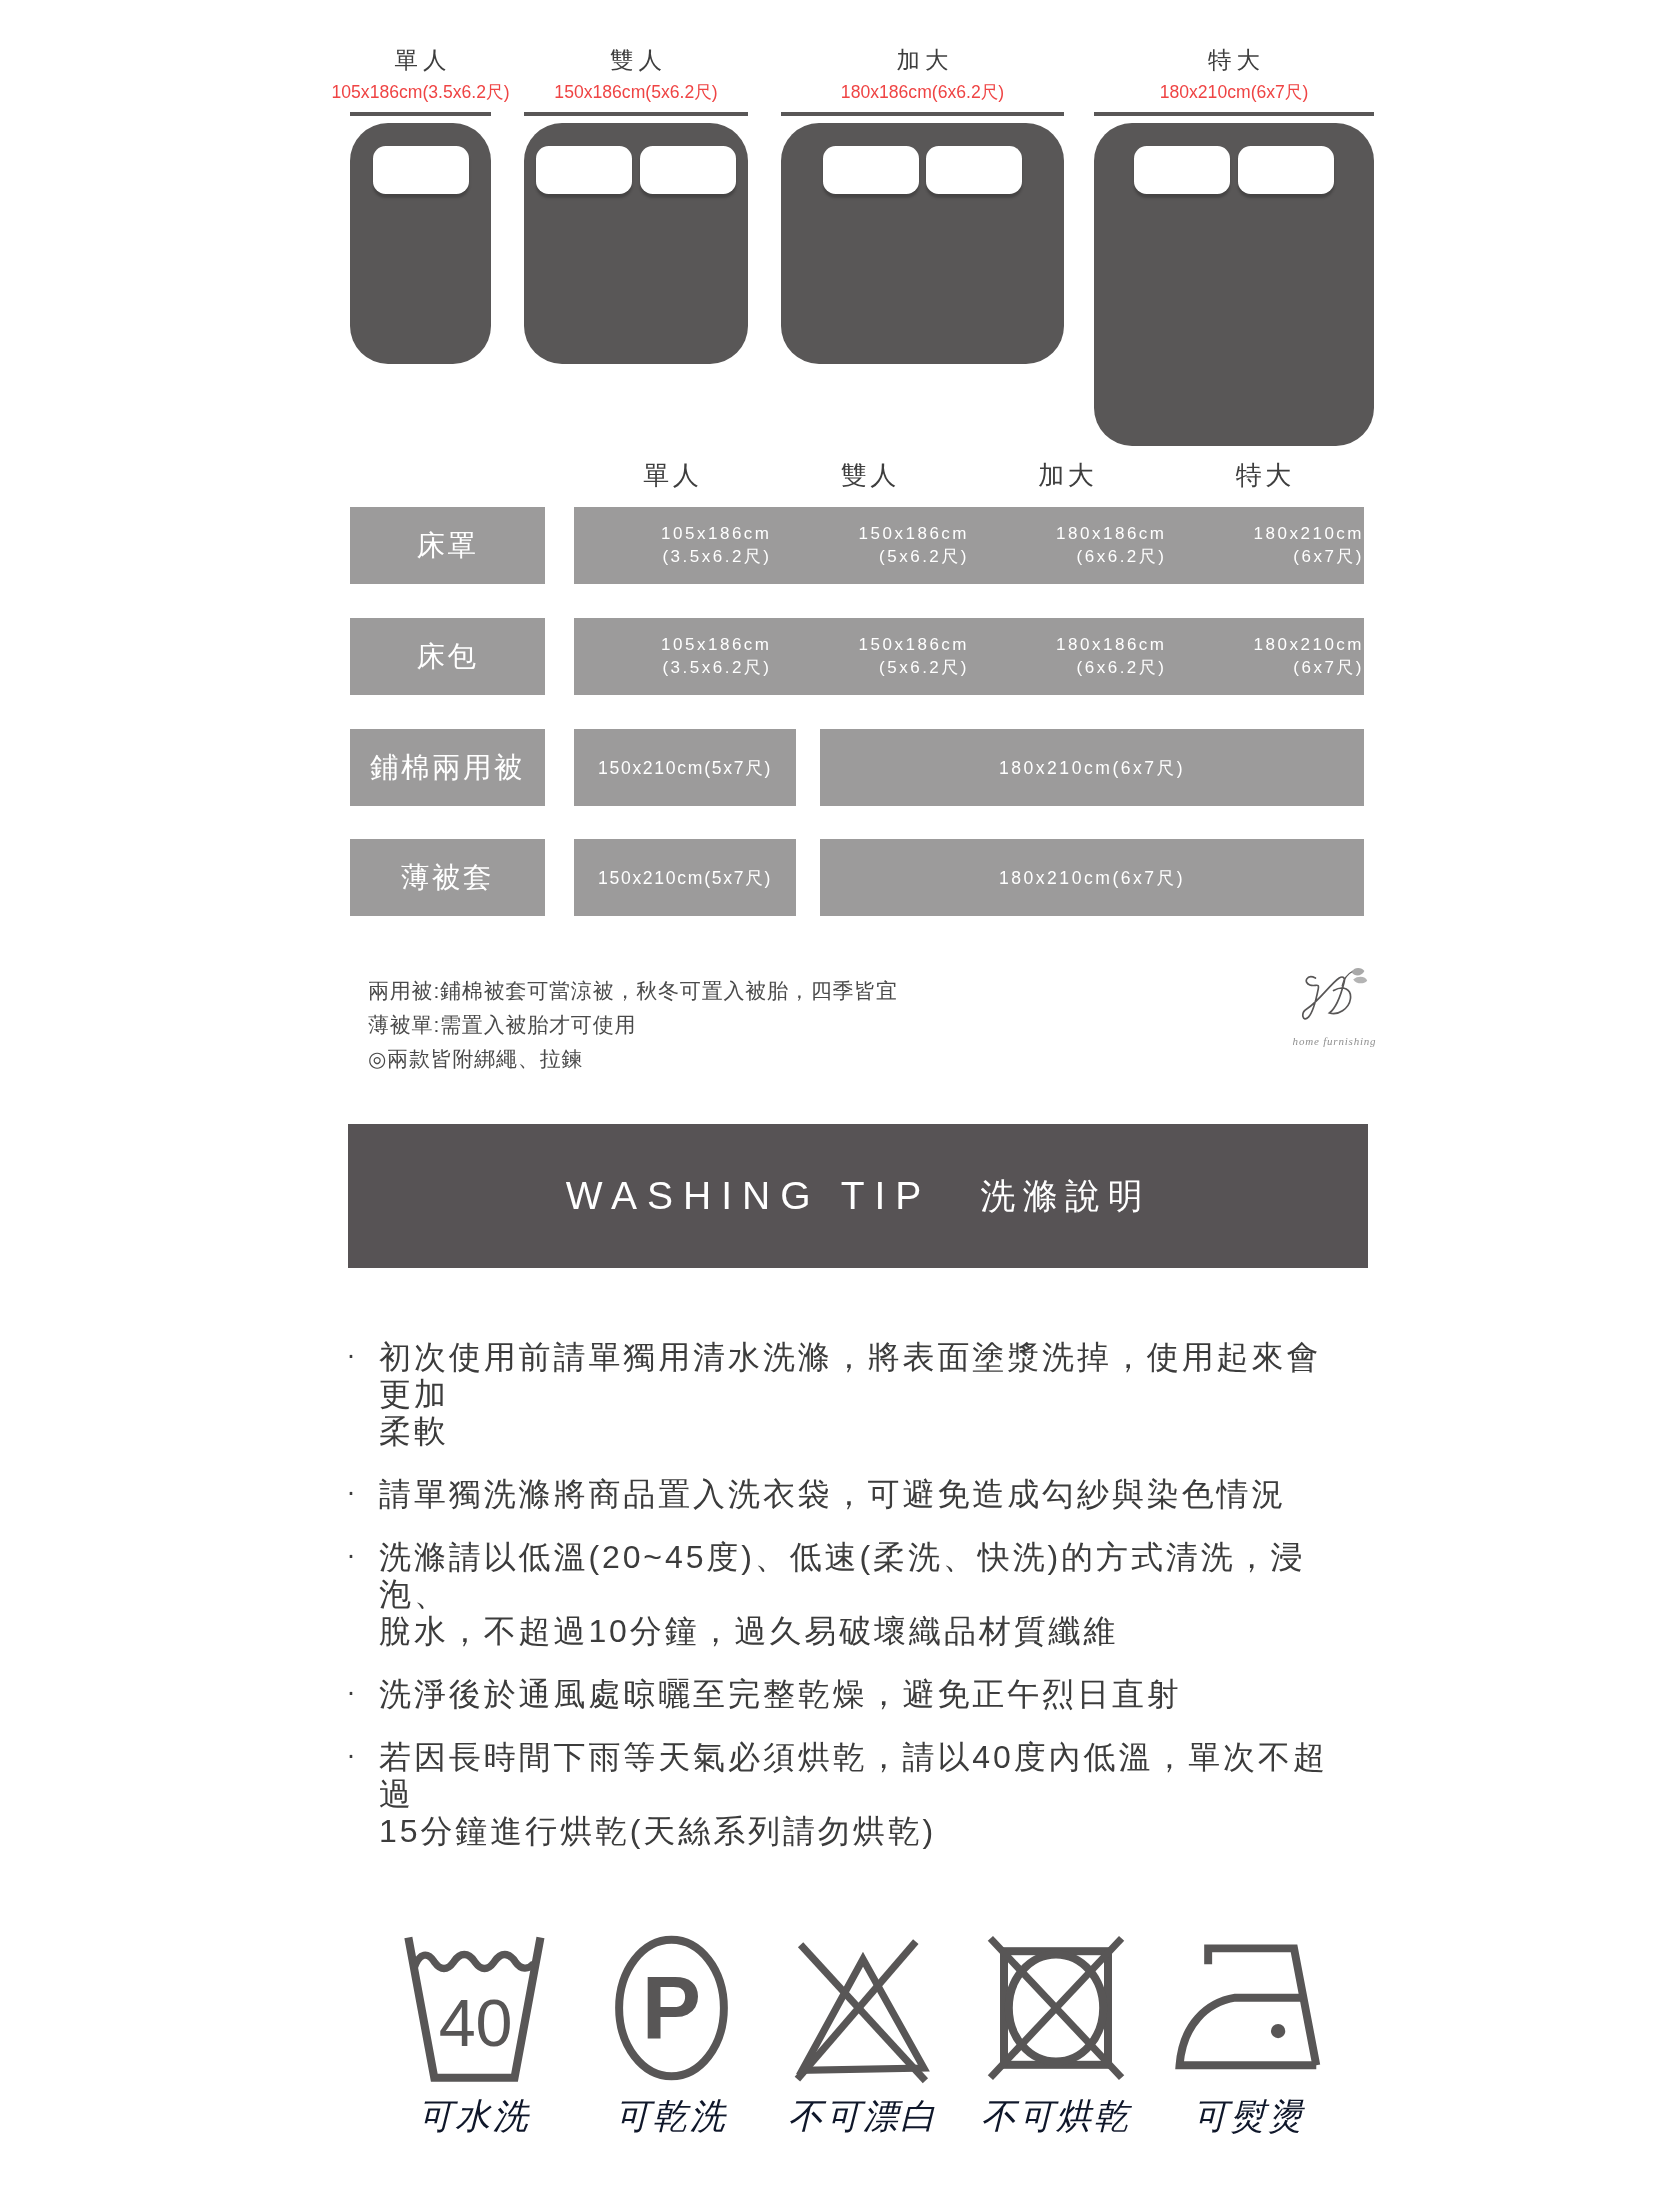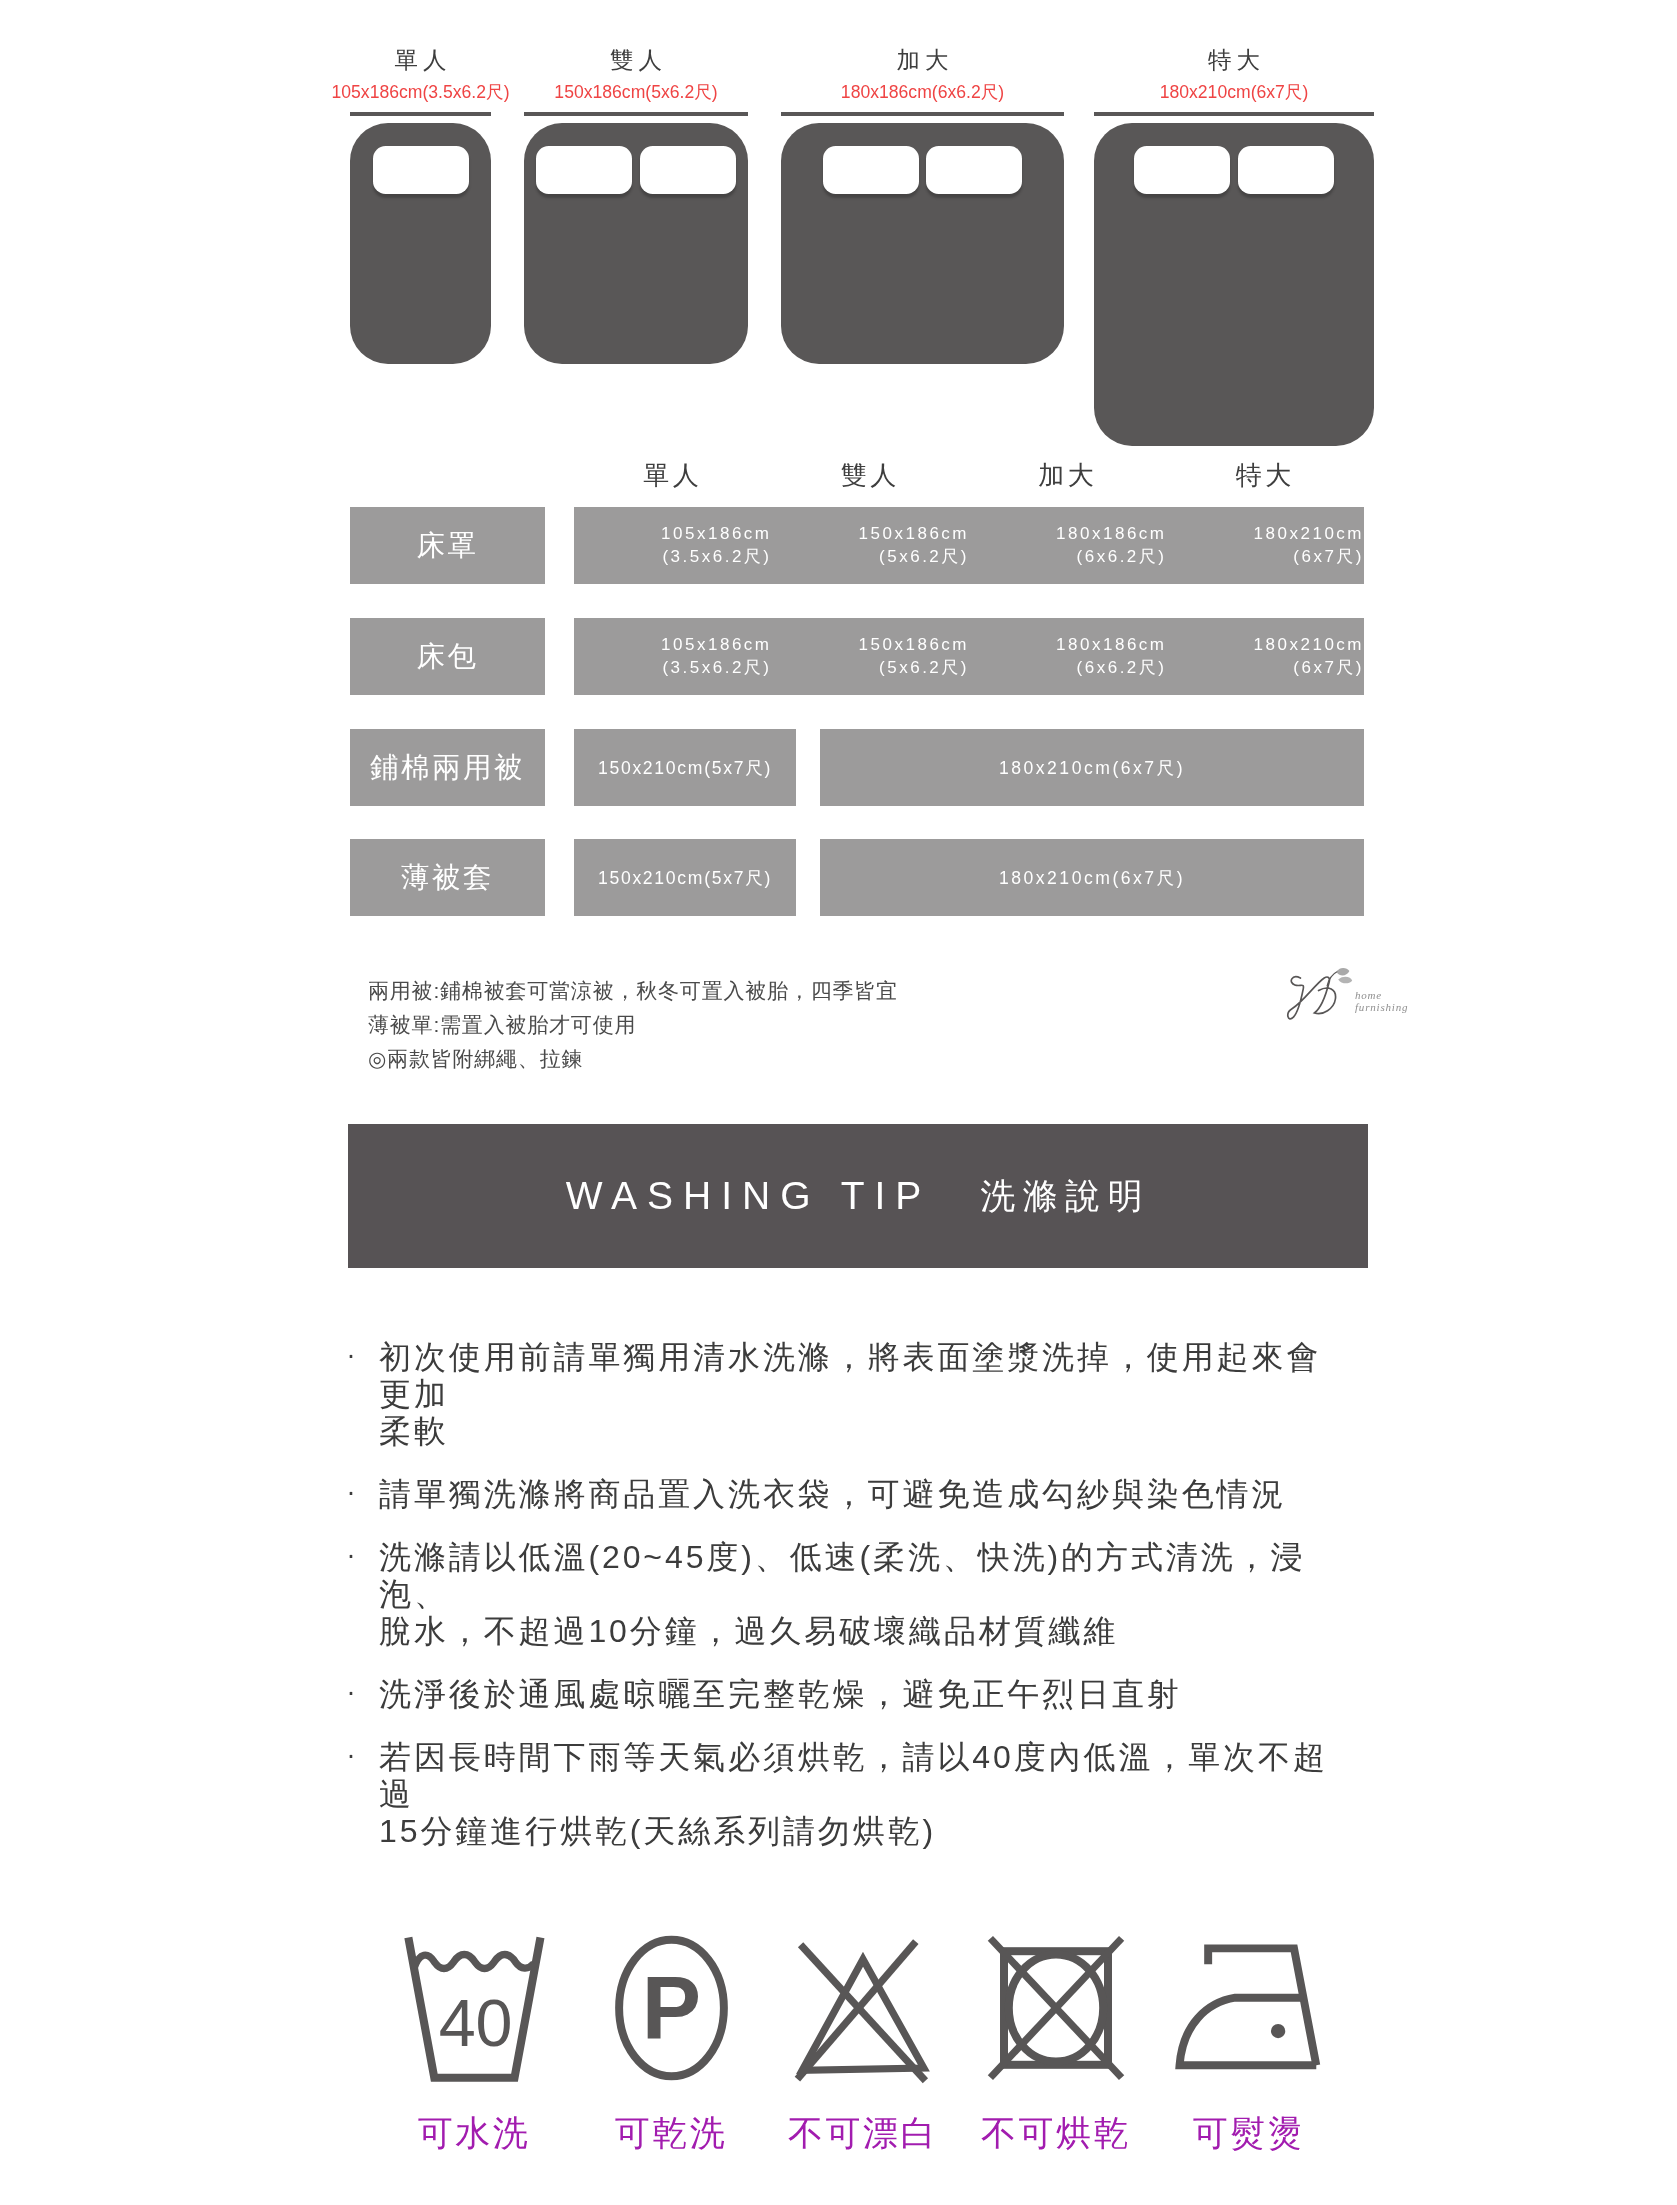--- a/index.html
+++ b/index.html
@@ -31,42 +31,42 @@
              color:#fff;font-size:17px;letter-spacing:2.5px;line-height:22.6px;}
   .cell-small{position:absolute;left:574px;width:222px;height:77px;background:#9c9b9b;color:#fff;
               display:flex;align-items:center;justify-content:center;font-size:17.6px;letter-spacing:1.7px;}
   .cell-wide{position:absolute;left:820px;width:544px;height:77px;background:#9c9b9b;color:#fff;
              display:flex;align-items:center;justify-content:center;font-size:17.6px;letter-spacing:2.5px;}
   .y1{top:507px}.y2{top:618px}.y3{top:729px}.y4{top:839px}
 
   
   .notes{position:absolute;left:350px;top:974px;font-size:21px;line-height:34px;
          color:#4a4a4a;letter-spacing:0.8px;margin-left:18px;}
-  .logo{position:absolute;left:1285px;top:968px;width:99px;display:flex;flex-direction:row;
+  .logo{position:absolute;left:1285px;top:968px;width:99px;display:flex;flex-direction:column;
         align-items:center;color:#9a9a9a;}
   .logo-text{font-family:"Liberation Serif","DejaVu Serif",serif;font-style:italic;
              font-size:11px;letter-spacing:0.8px;margin-top:1.7px;color:#8f8f8f;}
 
   
   .banner{position:absolute;left:348px;top:1124px;width:1020px;height:144px;background:#575355;
           display:flex;align-items:center;justify-content:center;gap:49px;color:#ffffff;}
   .banner-en{font-size:39px;letter-spacing:10px;}
   .banner-zh{font-size:35px;letter-spacing:7.5px;}
 
   
   .tips{position:absolute;left:347px;top:1339px;width:998px;}
   .tip{display:flex;margin-bottom:26px;}
   .tip-bullet{width:32px;flex:none;font-size:25px;color:#3c3c3c;line-height:37px;}
   .tip-text{font-size:32px;line-height:37px;color:#3c3c3c;letter-spacing:2.9px;white-space:pre-line;}
 
   
   .sym{position:absolute;top:1929px;width:184px;display:flex;flex-direction:column;align-items:center;}
   .s1{left:382px}.s2{left:579px}.s3{left:771px}.s4{left:964px}.s5{left:1157px}
   .sym .icon-box{height:158px;display:flex;align-items:center;justify-content:center;}
-  .sym-label{margin-top:23px;font-size:35px;color:#a21caf;letter-spacing:2.5px;white-space:nowrap;}
+  .sym-label{margin-top:6px;font-size:35px;color:#0f172a;letter-spacing:2.5px;white-space:nowrap;font-style:italic;}
   .stroke{stroke:#585656;fill:none;}
   .glyph{fill:#585656;stroke:none;font-family:"Liberation Sans","DejaVu Sans",sans-serif;}
 </style>
 </head>
 <body>
 
 <div class="page">
 
   <div class="bed-col bc1">
     <div class="bed-name">單人</div>

